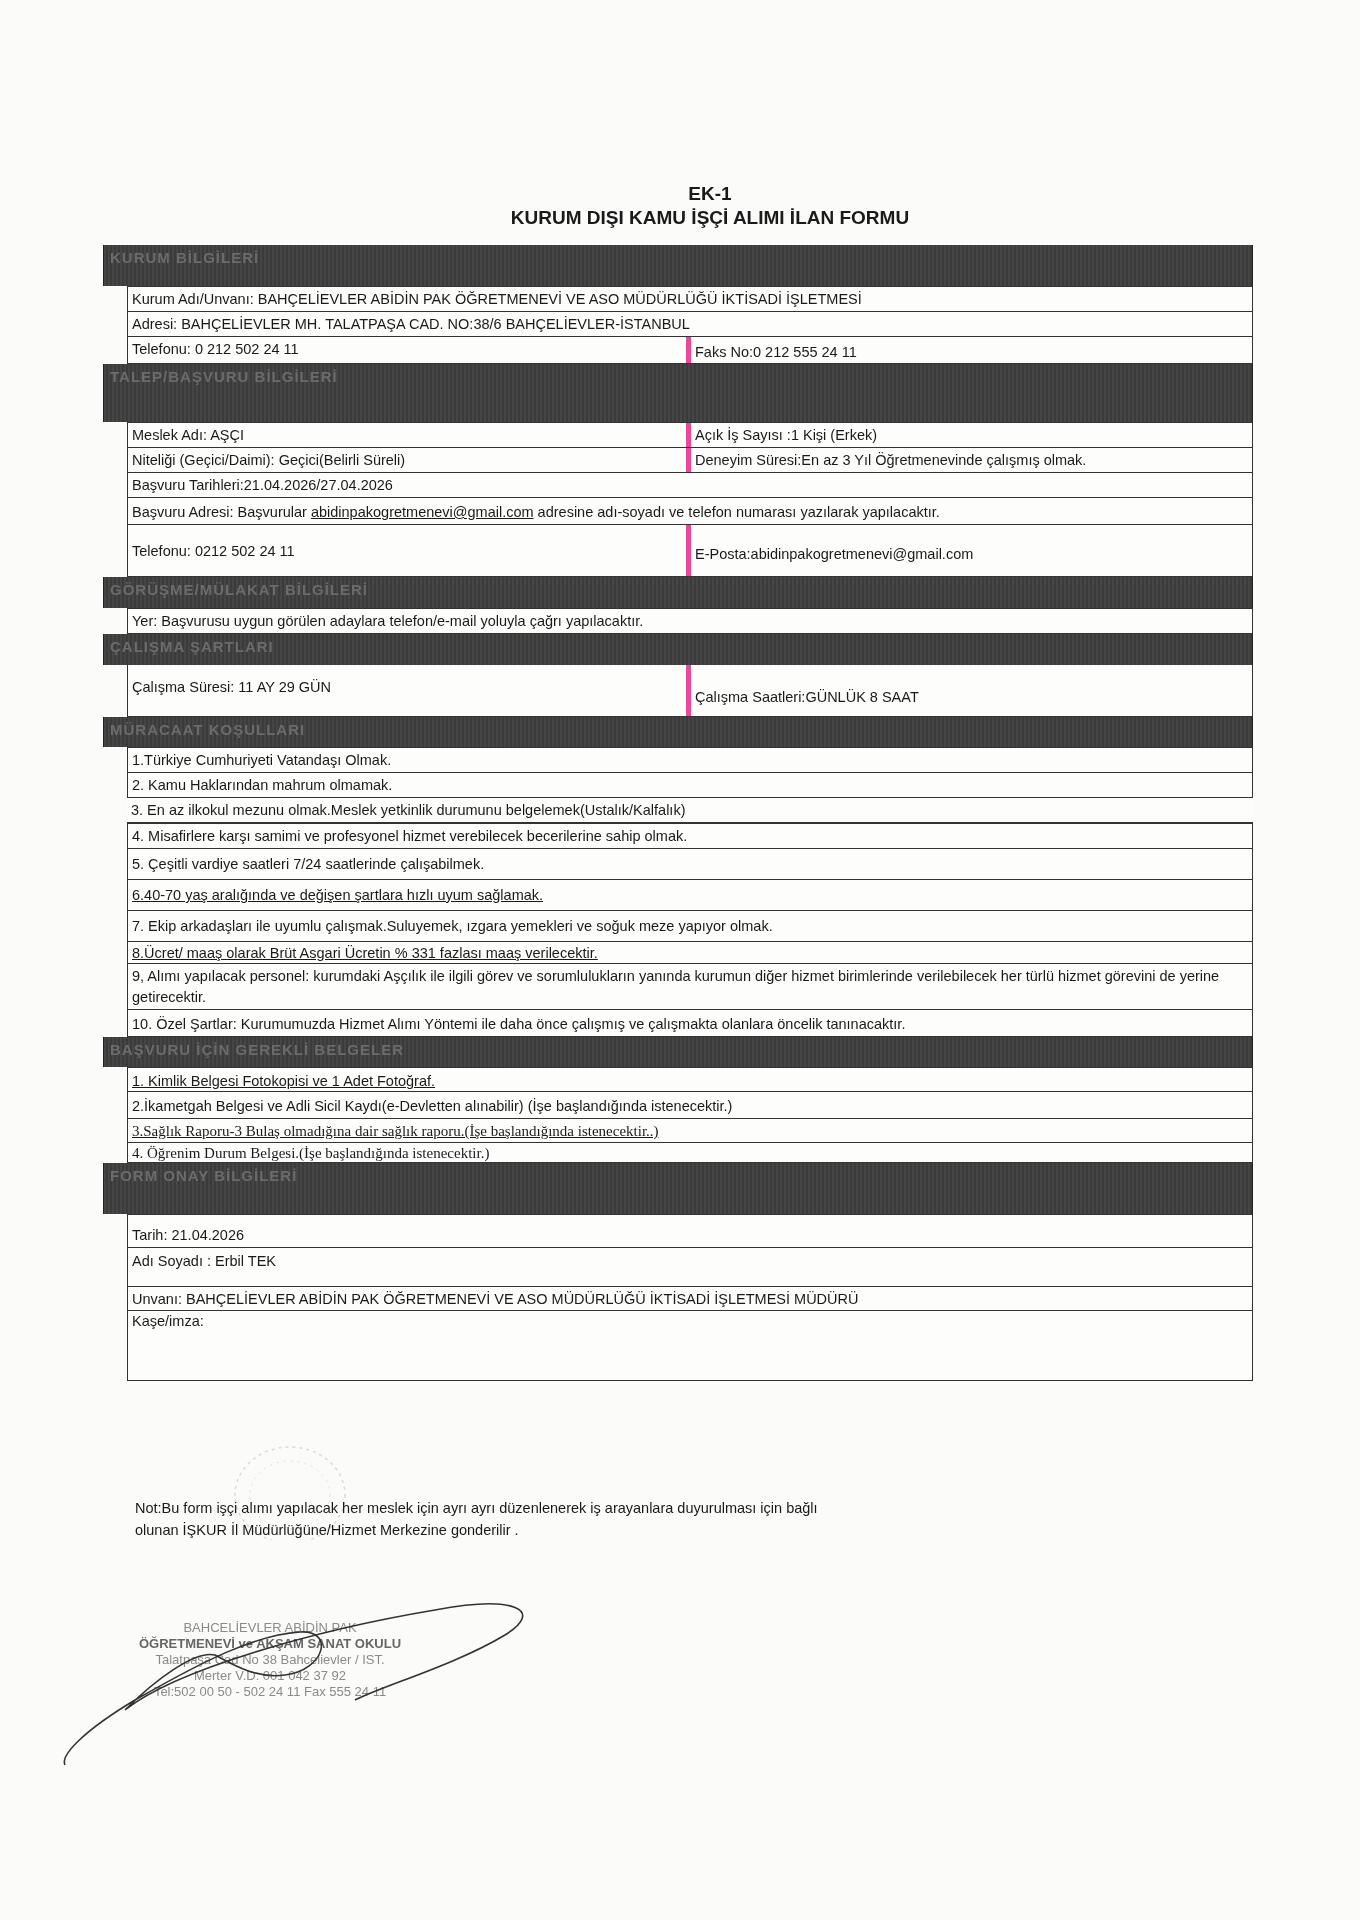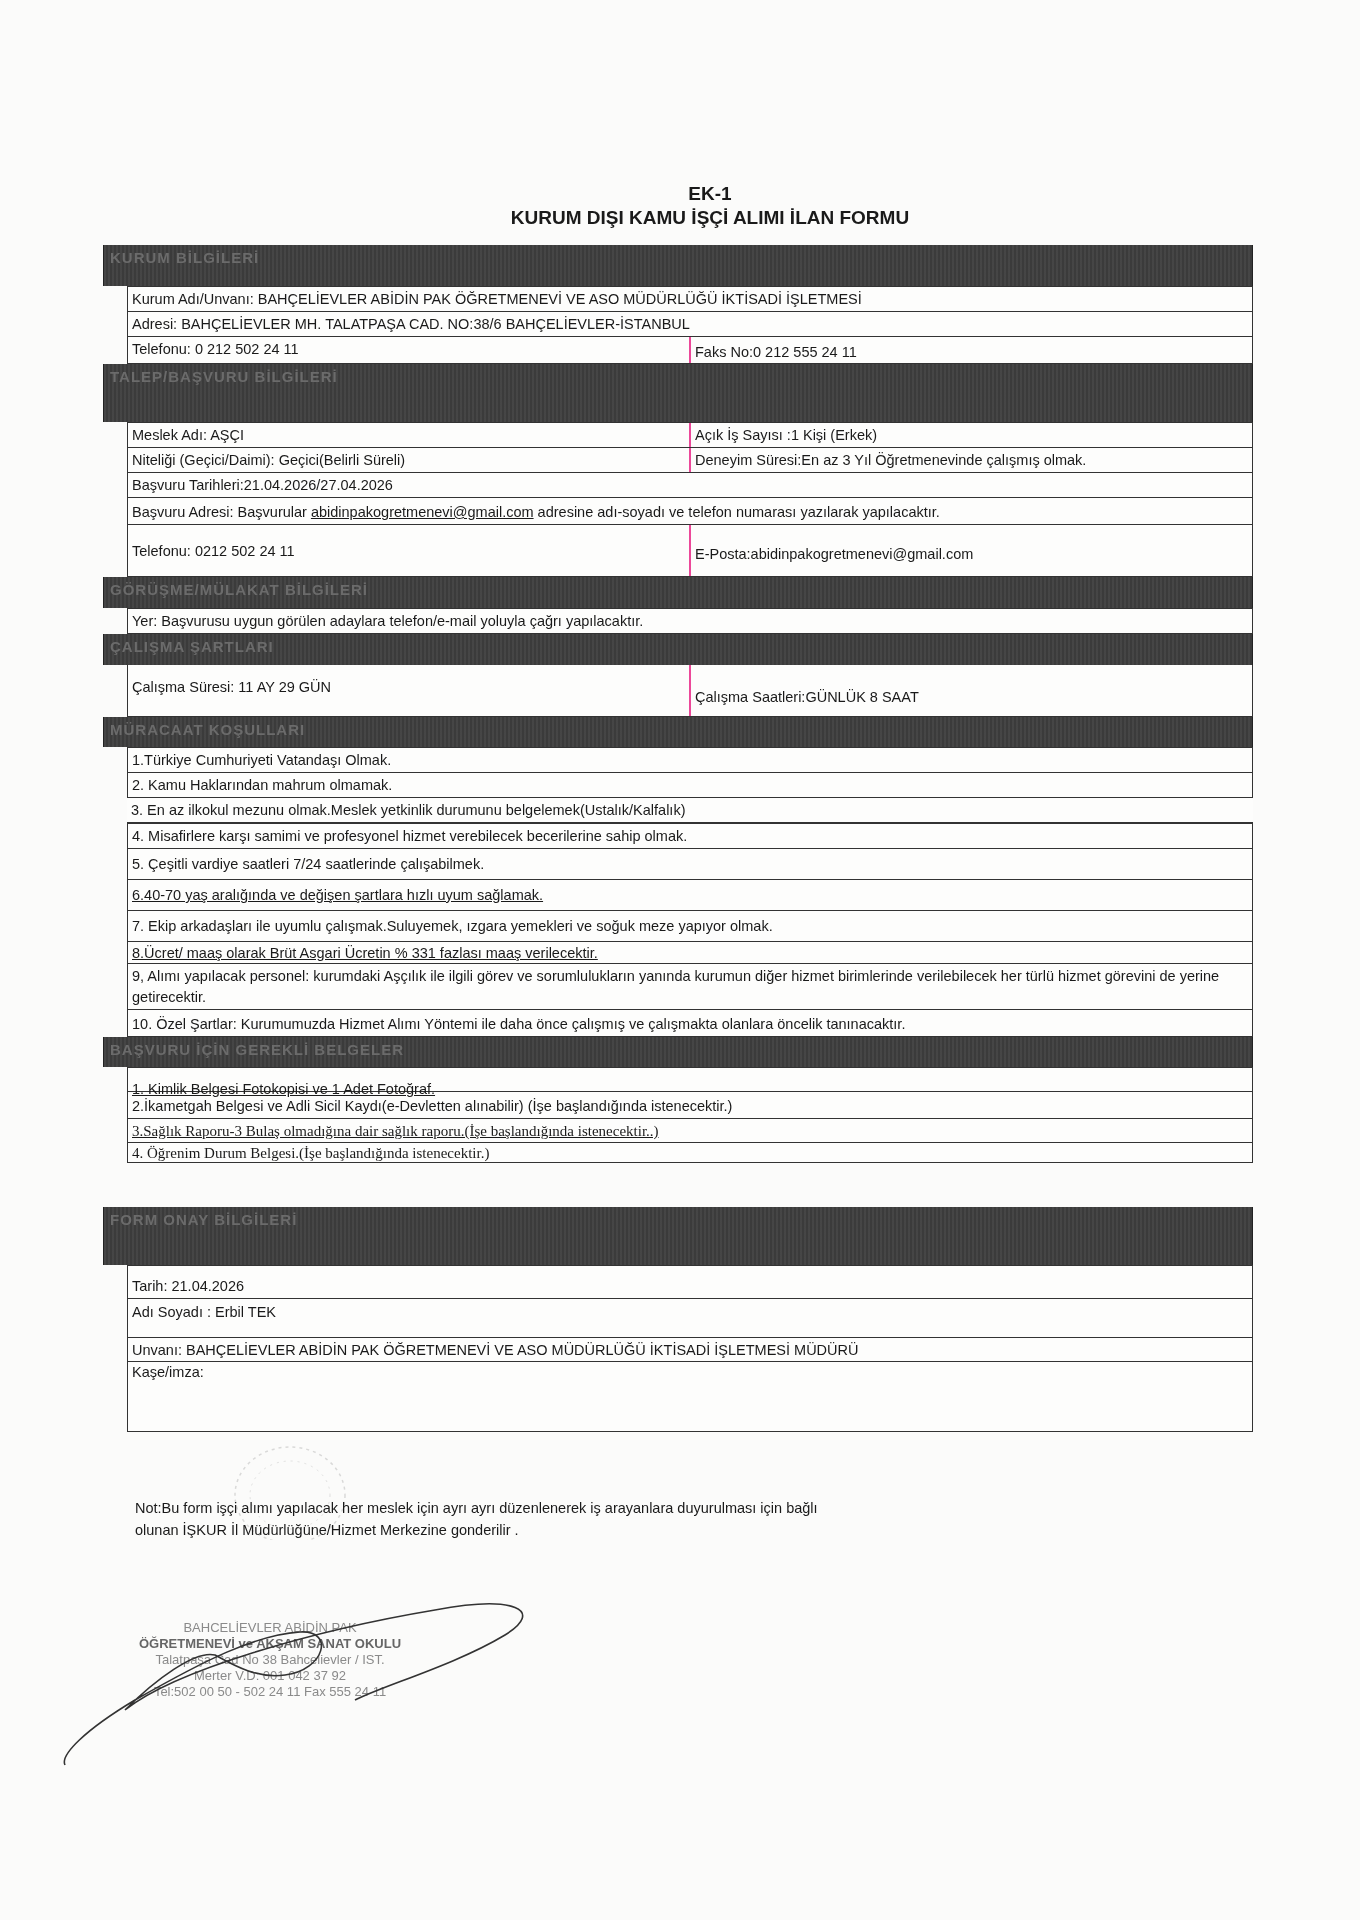--- a/index.html
+++ b/index.html
@@ -30,21 +30,21 @@
       border-left: 1px solid #222; border-right: 1px solid #222;
       letter-spacing: 1px;
     }
     .row {
       display: flex; border: 1px solid #333; border-top: none;
       font-size: 14.5px; line-height: 20px; background: #fdfdfc;
       box-sizing: border-box;
       margin-left: 24px;
     }
     .row .cell { padding: 2px 4px; box-sizing: border-box; }
-    .row .cell.left { width: 560px; border-right: 2px solid #ec4899; }
+    .row .cell.left { width: 560px; border-right: 5px solid #ec4899; }
     .row .cell.right { flex: 1; }
     .row .cell.full { flex: 1; }
     .row.tall .cell { display: flex; align-items: center; }
     .row.open { border-right: none; }
     .serif { font-family: "Liberation Serif", serif; font-size: 15px; }
     .ul { text-decoration: underline; }
 
     .note {
       position: absolute; left: 135px; top: 1497px; width: 900px;
       font-size: 14.5px; line-height: 22px;
@@ -140,33 +140,33 @@
     <div class="row" style="height:46px;">
         <div class="cell full" style="line-height:21px;">9, Alımı yapılacak personel: kurumdaki Aşçılık ile ilgili görev ve sorumlulukların yanında kurumun diğer hizmet birimlerinde verilebilecek her türlü hizmet görevini de yerine getirecektir.</div>
       </div>
     <div class="row" style="height:27px;">
         <div class="cell full" style="padding-top:4px;">10. Özel Şartlar: Kurumumuzda Hizmet Alımı Yöntemi ile daha önce çalışmış  ve çalışmakta olanlara öncelik tanınacaktır.</div>
       </div>
   </div>
 
   <div class="hdr" style="height:30px;">BAŞVURU İÇİN GEREKLİ BELGELER</div>
   <div class="row" style="border-top:1px solid #333; height:25px;">
-      <div class="cell full" style="padding-top:11px;text-decoration:underline;">1. Kimlik Belgesi Fotokopisi ve 1 Adet Fotoğraf.</div>
+      <div class="cell full" style="padding-top:3px;text-decoration:underline;">1. Kimlik Belgesi Fotokopisi ve 1 Adet Fotoğraf.</div>
     </div>
   <div class="row" style="height:27px;">
       <div class="cell full" style="padding-top:4px;">2.İkametgah Belgesi ve Adli Sicil Kaydı(e-Devletten alınabilir) (İşe başlandığında istenecektir.)</div>
     </div>
   <div class="row serif" style="height:24px;">
       <div class="cell full ul" style="padding-top:2px;">3.Sağlık Raporu-3 Bulaş olmadığına dair sağlık raporu.(İşe başlandığında istenecektir..)</div>
     </div>
   <div class="row serif" style="height:20px;">
       <div class="cell full" style="padding-top:0;">4. Öğrenim Durum Belgesi.(İşe başlandığında istenecektir.)</div>
     </div>
 
-  <div class="hdr" style="height:58px;margin-top:44px;">FORM ONAY BİLGİLERİ</div>
+  <div class="hdr" style="height:51px;">FORM ONAY BİLGİLERİ</div>
   <div class="row" style="border-top:1px solid #333; height:34px;">
     <div class="cell full" style="padding-top:10px;">Tarih: 21.04.2026</div>
   </div>
   <div class="row" style="height:39px;">
     <div class="cell full" style="padding-top:3px;">Adı Soyadı : Erbil TEK</div>
   </div>
   <div class="row" style="height:24px;">
     <div class="cell full" style="padding-top:2px;">Unvanı:   BAHÇELİEVLER ABİDİN PAK ÖĞRETMENEVİ VE ASO MÜDÜRLÜĞÜ İKTİSADİ İŞLETMESİ  MÜDÜRÜ</div>
   </div>
   <div class="row" style="height:70px;">

